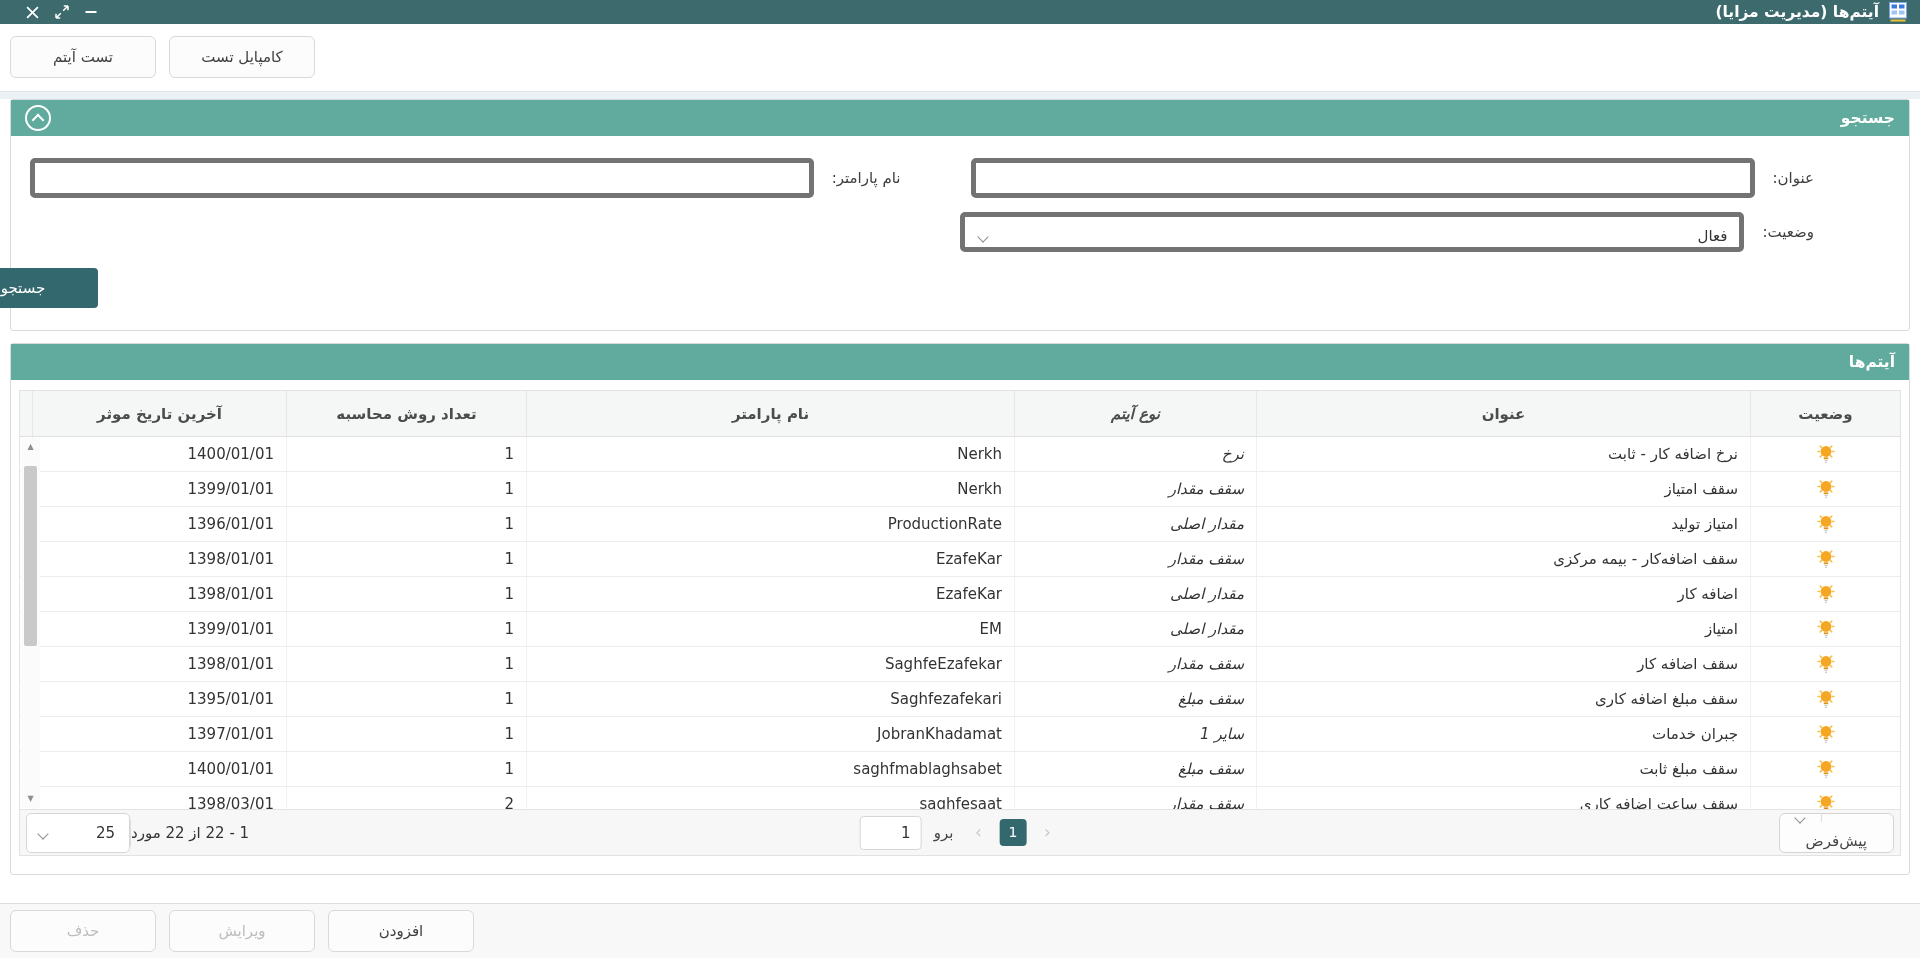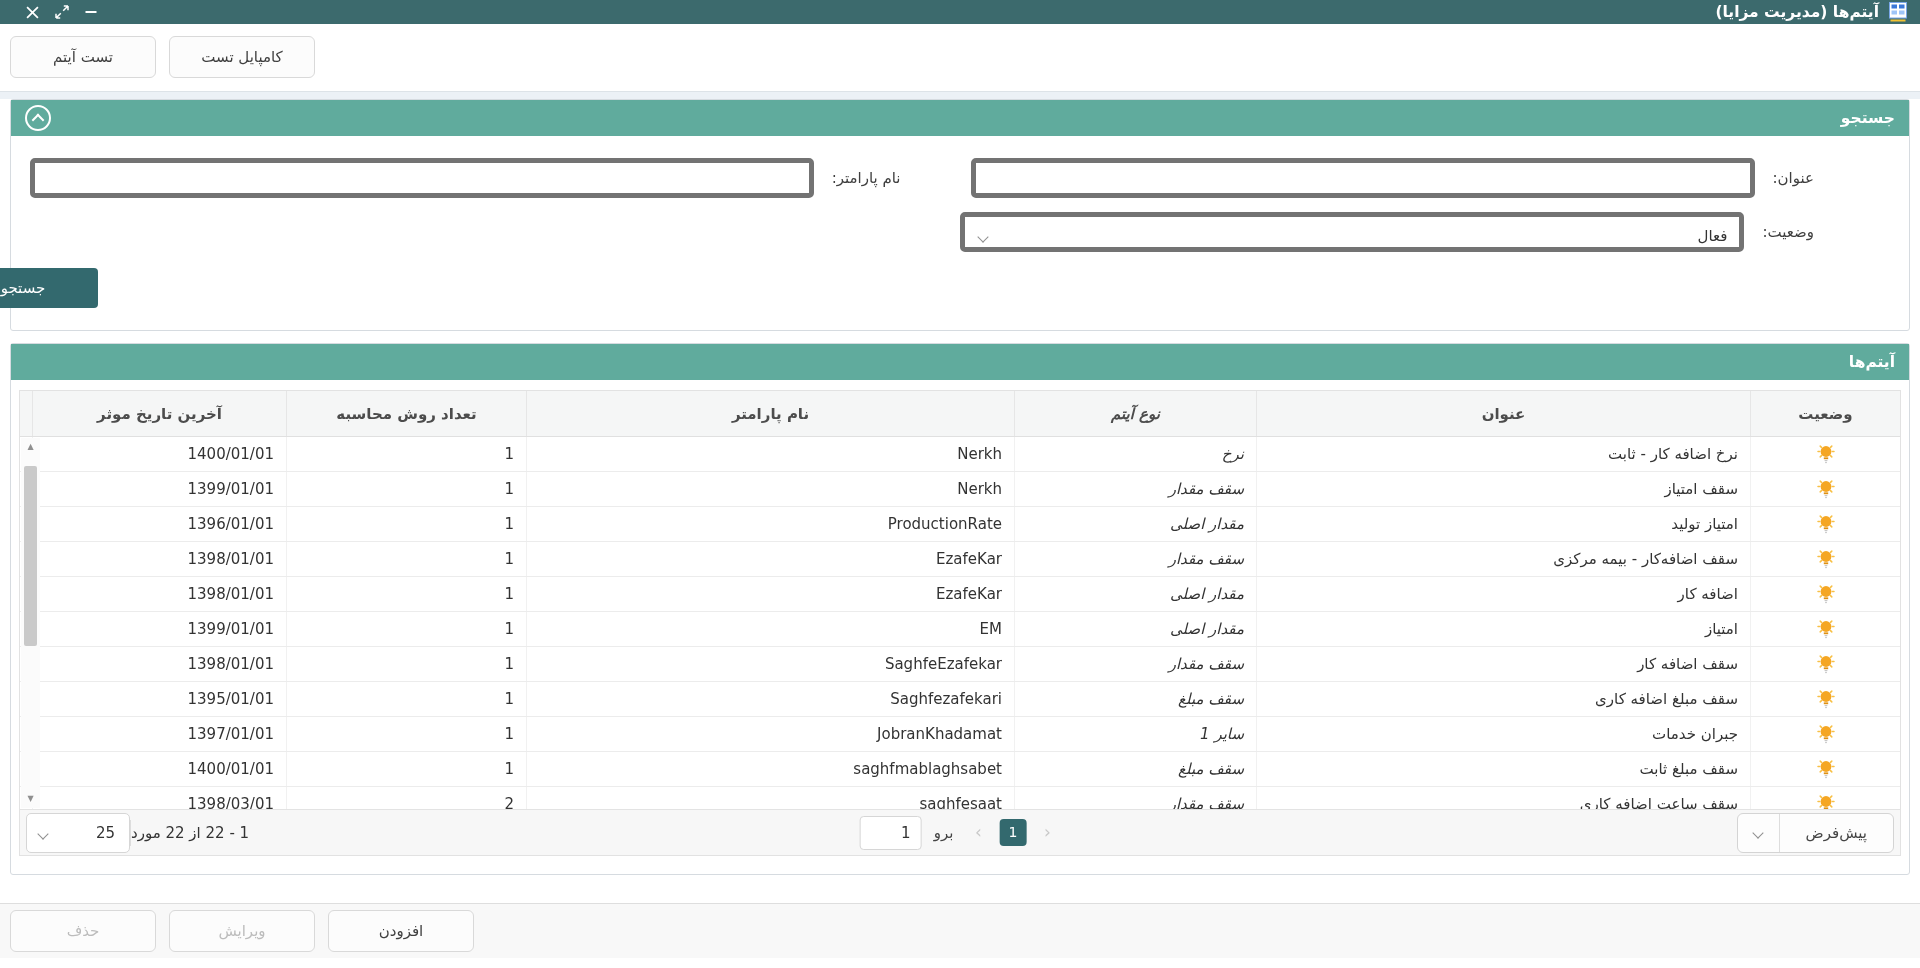--- a/index.html
+++ b/index.html
@@ -103,21 +103,21 @@
   .vs-arrow { position: absolute; left: 0; right: 0; height: 14px; text-align: center; font-size: 8px; color: #8f8f8f; line-height: 14px; cursor: pointer; }
   .vs-up { top: 2px; } .vs-down { bottom: 2px; }
   .vs-thumb { position: absolute; top: 28px; left: 3px; width: 13px; height: 180px; background: #c9c9c9; border-radius: 2px; cursor: grab; }
 
   
   .pager {
     height: 46px; background: #f7f7f7; border-top: 1px solid #e3e3e3;
     display: flex; align-items: center; justify-content: space-between;
     padding: 0 6px; position: relative;
   }
-  .split-btn { display: flex; direction: ltr; height: 40px; border: 1px solid #d4d4d4; border-radius: 6px; background: #fdfdfd; overflow: hidden; cursor: pointer; }
+  .split-btn { display: flex; direction: ltr; height: 40px; border: 1px solid #d4d4d4; border-radius: 6px; background: #fdfdfd; overflow: hidden; cursor: pointer; flex-direction: column; }
   .split-arrow { width: 42px; border-right: 1px solid #ddd; display: flex; align-items: center; justify-content: center; }
   .split-label { padding: 0 26px; line-height: 38px; color: #444; white-space: nowrap; }
   .pager-center { position: absolute; left: 50%; transform: translateX(-50%); display: flex; direction: ltr; align-items: center; gap: 8px; }
   .page-input { width: 62px; height: 34px; border: 1px solid #d6d6d6; border-radius: 4px; font: inherit; text-align: right; padding: 0 10px; color: #333; }
   .go-label { color: #444; margin: 4px 4px; }
   .pg-arrow { width: 26px; height: 26px; line-height: 24px; text-align: center; color: #c9c9c9; font-size: 17px; border-radius: 4px; cursor: default; }
   .pg-current { min-width: 27px; height: 27px; background: #33696e; color: #fff; border-radius: 4px; text-align: center; line-height: 27px; font-size: 14px; cursor: pointer; }
   .pager-left { display: flex; direction: ltr; align-items: center; gap: 0; }
   .size-select { width: 104px; height: 40px; border: 1px solid #d6d6d6; border-radius: 5px; background: #fff; position: relative; direction: rtl; line-height: 38px; padding: 0 14px; cursor: pointer; }
   .size-select .chev-down { position: absolute; left: 12px; top: 16px; }

